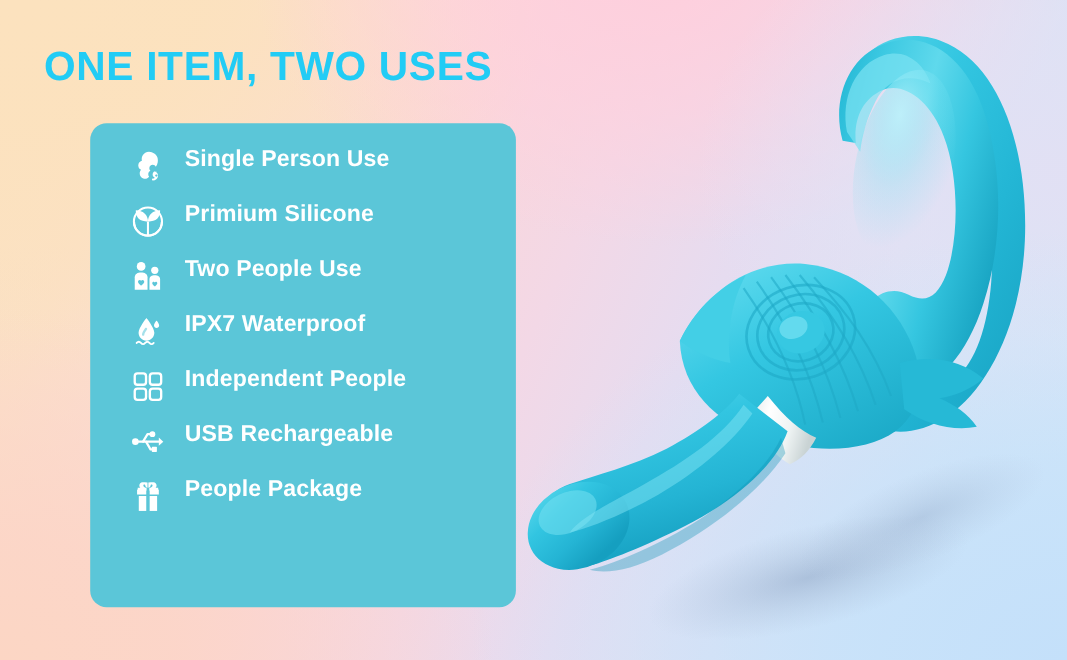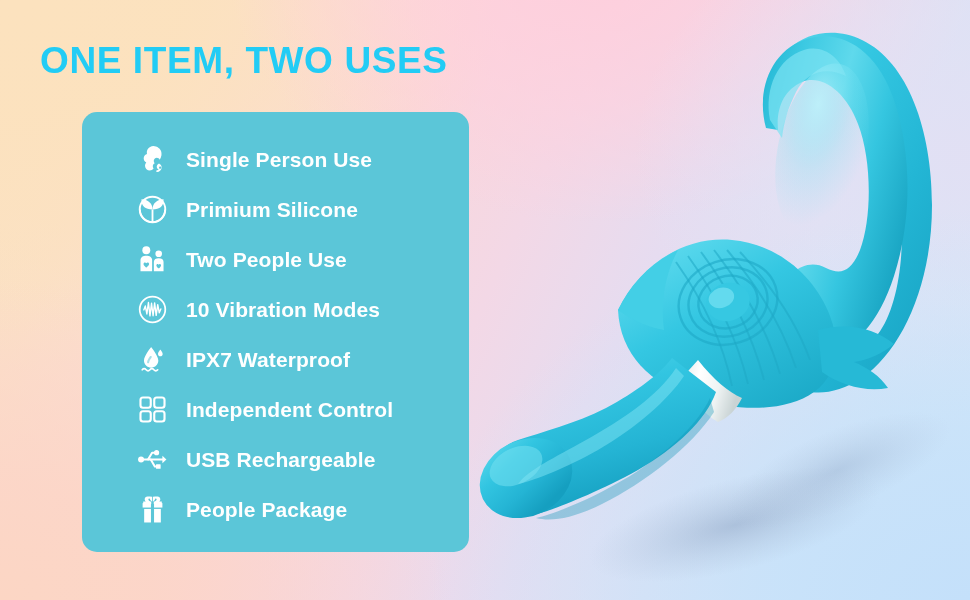--- a/index.html
+++ b/index.html
@@ -99,23 +99,23 @@
 
   #feature-list {
     position: absolute;
     left: 0;
     top: 22px;
     width: 100%;
   }
 
   .feature-row {
     display: flex;
-    align-items: center;
+    align-items: flex-start;
     height: 50px;
-    padding-left: 53px;
+    padding-left: 35px;
     box-sizing: border-box;
   }
 
   .feature-icon {
     width: 34px;
     height: 34px;
     flex: 0 0 34px;
     display: flex;
     align-items: center;
     justify-content: center;
@@ -196,29 +196,20 @@
             <path d="M3.6 16.6c0-3.3 2.7-4.6 6-4.6s6 1.3 6 4.6v11.6H3.6V16.6z"></path>
             <path d="M9.6 24.3c-.2 0-2.9-2-2.9-3.6 0-.9.7-1.6 1.5-1.6.6 0 1.1.3 1.4.8.3-.5.8-.8 1.4-.8.8 0 1.5.7 1.5 1.6 0 1.6-2.7 3.6-2.9 3.6z" fill="#5bc6d8"></path>
             <circle cx="22.4" cy="10.1" r="3.4"></circle>
             <path d="M17.4 18.7c0-2.8 2.2-3.9 5-3.9s5 1.1 5 3.9v9.5h-10v-9.5z"></path>
             <path d="M22.4 25.1c-.2 0-2.4-1.7-2.4-3 0-.8.6-1.4 1.3-1.4.5 0 .9.3 1.1.7.2-.4.7-.7 1.1-.7.7 0 1.3.6 1.3 1.4 0 1.3-2.2 3-2.4 3z" fill="#5bc6d8"></path>
           </svg>
         </span>
         <span class="feature-label">Two People Use</span>
       </div>
 
-      <div class="feature-row">
-        <span class="feature-icon">
-          <svg viewBox="0 0 32 32">
-            <circle cx="16" cy="16" r="13.2" fill="none" stroke="#ffffff" stroke-width="1.8"></circle>
-            <path d="M7 16.4 L8.6 12.4 L10.2 20.6 L11.8 8.8 L13.4 22.6 L15 9.6 L16.6 22.4 L18.2 9.2 L19.8 22 L21.4 11 L23 19.4 L24.6 15.4" fill="none" stroke="#ffffff" stroke-width="1.45" stroke-linecap="round" stroke-linejoin="round"></path>
-          </svg>
-        </span>
-        <span class="feature-label">10 Vibration Modes</span>
-      </div>
 
       <div class="feature-row">
         <span class="feature-icon">
           <svg viewBox="0 0 32 32">
             <path d="M14.6 3.2c0 0-7.4 9.1-7.4 13.9 0 4.1 3.3 7.4 7.4 7.4s7.4-3.3 7.4-7.4c0-4.8-7.4-13.9-7.4-13.9z" fill="#ffffff"></path>
             <path d="M13.4 12.6c-1.9 2.6-3 4.8-3 6.2 0 .6.5 1.1 1.1 1.1s1.1-.5 1.1-1.1c0-.8.9-2.6 2.5-4.8.3-.5.2-1.2-.3-1.5-.5-.3-1.1-.2-1.4.1z" fill="#5bc6d8" opacity="0.55"></path>
             <path d="M24.1 5.6c0 0-2.4 3-2.4 4.6 0 1.3 1.1 2.4 2.4 2.4s2.4-1.1 2.4-2.4c0-1.6-2.4-4.6-2.4-4.6z" fill="#ffffff"></path>
             <path d="M5.4 26.6c1.3-1.5 2.7-1.5 4 0s2.7 1.5 4 0 2.7-1.5 4 0 2.7 1.5 4 0" fill="none" stroke="#ffffff" stroke-width="1.7" stroke-linecap="round"></path>
           </svg>
         </span>
@@ -227,21 +218,21 @@
 
       <div class="feature-row">
         <span class="feature-icon">
           <svg viewBox="0 0 32 32" fill="none" stroke="#ffffff" stroke-width="2.2">
             <rect x="3.6" y="3.6" width="10.6" height="10.6" rx="2.6"></rect>
             <rect x="17.8" y="3.6" width="10.6" height="10.6" rx="2.6"></rect>
             <rect x="3.6" y="17.8" width="10.6" height="10.6" rx="2.6"></rect>
             <rect x="17.8" y="17.8" width="10.6" height="10.6" rx="2.6"></rect>
           </svg>
         </span>
-        <span class="feature-label">Independent Control</span>
+        <span class="feature-label">Independent People</span>
       </div>
 
       <div class="feature-row">
         <span class="feature-icon">
           <svg viewBox="0 0 32 32">
             <path d="M3.4 16h23.4" fill="none" stroke="#ffffff" stroke-width="2.1" stroke-linecap="round"></path>
             <circle cx="4.2" cy="16" r="3.1" fill="#ffffff"></circle>
             <path d="M26.2 12.2 L30.4 16 L26.2 19.8 Z" fill="#ffffff"></path>
             <path d="M11.4 16 L15.6 9 L19.4 9" fill="none" stroke="#ffffff" stroke-width="2.1" stroke-linecap="round" stroke-linejoin="round"></path>
             <circle cx="20.2" cy="9" r="2.7" fill="#ffffff"></circle>

